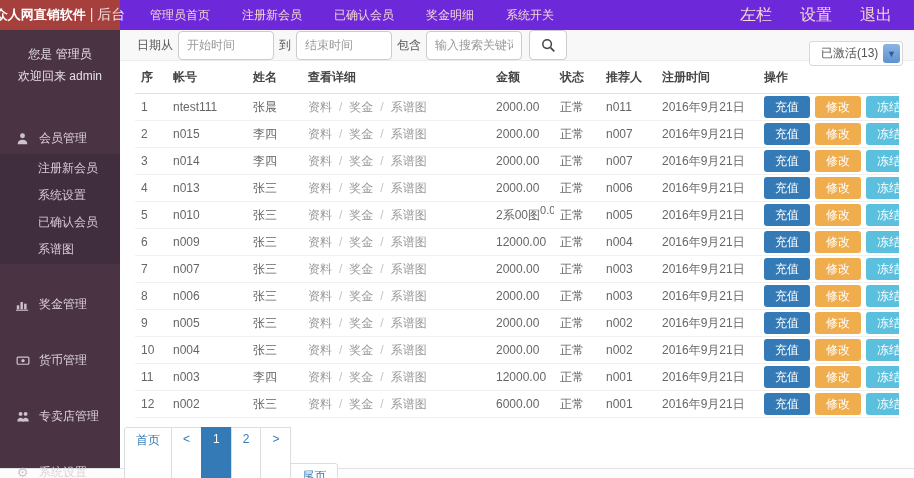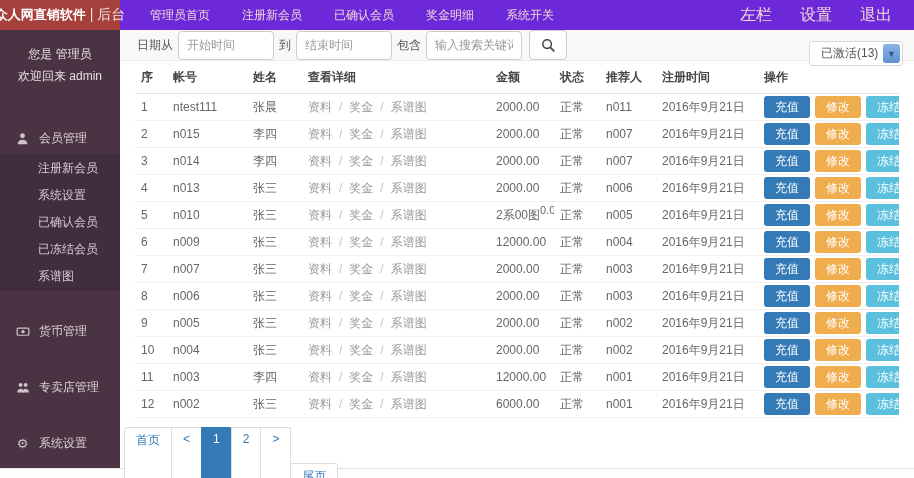--- a/index.html
+++ b/index.html
@@ -120,22 +120,32 @@
               <circle cx="8" cy="4.6" r="3"></circle>
               <path d="M2 15c0-3.6 2.7-5.4 6-5.4s6 1.8 6 5.4z"></path>
             </svg>
           </span>
           <span>会员管理</span>
         </div>
         <div class="submenu">
           <div class="submenu-item">注册新会员</div>
           <div class="submenu-item">系统设置</div>
           <div class="submenu-item">已确认会员</div>
-          <div class="submenu-item">已冻结会员</div>
           <div class="submenu-item">系谱图</div>
+        </div>
+        <div class="menu-item">
+          <span class="mi-icon">
+            <svg width="13" height="13" viewBox="0 0 16 16">
+              <rect x="1" y="9" width="3" height="5"></rect>
+              <rect x="5.5" y="5" width="3" height="9"></rect>
+              <rect x="10" y="7" width="3" height="7"></rect>
+              <rect x="0" y="14.4" width="15" height="1.3"></rect>
+            </svg>
+          </span>
+          <span>奖金管理</span>
         </div>
         <div class="menu-item">
           <span class="mi-icon">
             <svg width="14" height="13" viewBox="0 0 16 16">
               <rect x="0.8" y="3.8" width="14.4" height="8.8" rx="1.2" fill="none" stroke="#cfc2cc" stroke-width="1.5"></rect>
               <circle cx="8" cy="8.2" r="2.1"></circle>
             </svg>
           </span>
           <span>货币管理</span>
         </div>

